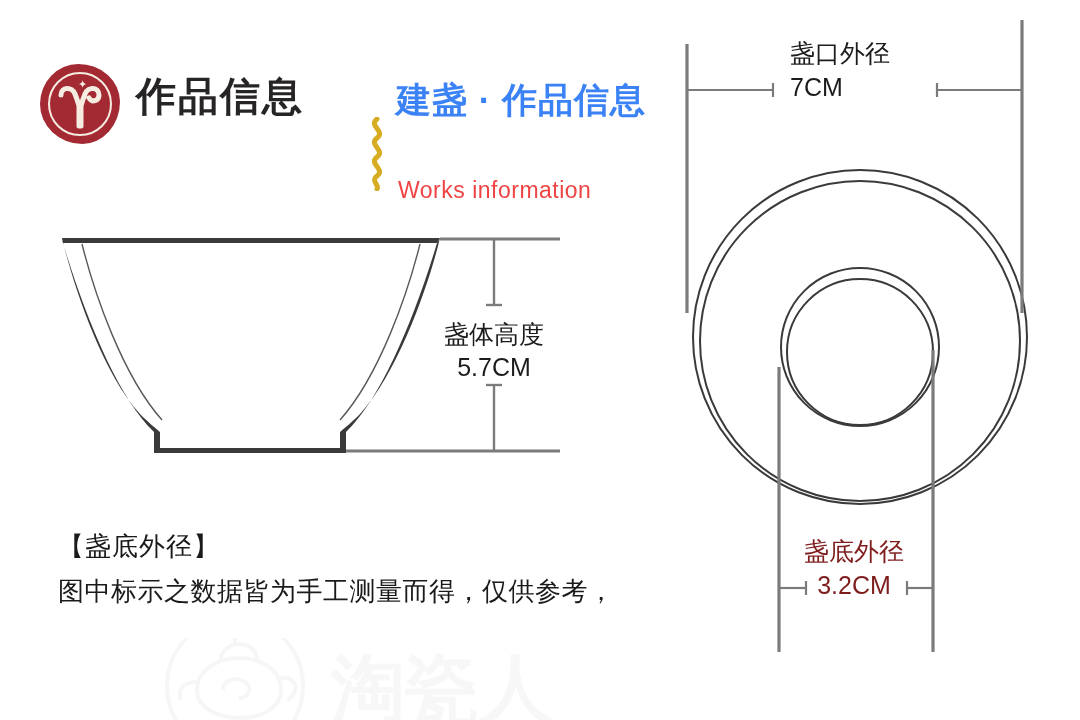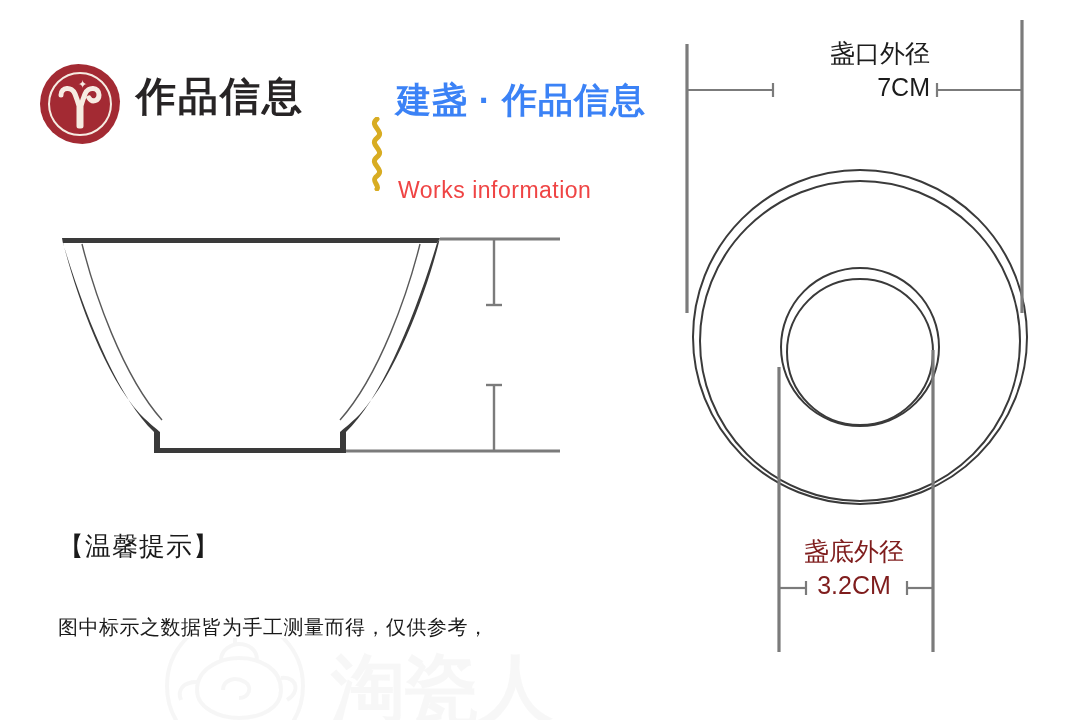--- a/index.html
+++ b/index.html
@@ -62,35 +62,35 @@
     font-size:25px; line-height:33px; color:#1c1c1c;
     text-align:center; white-space:nowrap; width:112px;
   }
 
   
   .planview { position:absolute; left:660px; top:0px; width:420px; height:700px; }
 
   .label-top {
     position:absolute; left:790px; top:36px;
     font-size:25px; line-height:34px; color:#1c1c1c;
-    text-align:right; white-space:nowrap; width:140px;
+    text-align:left; white-space:nowrap; width:140px;
   }
   .label-bottom {
     position:absolute; left:784px; top:534px;
     font-size:25px; line-height:34px; color:#7f1d1d;
     text-align:center; white-space:nowrap; width:140px;
   }
 
   
   .notice { position:absolute; left:58px; top:524px; width:640px; }
   .notice-title {
     font-size:26px; line-height:44px; color:#1a1a1a; letter-spacing:1px;
   }
   .notice-line {
-    font-size:20px; line-height:46px; color:#1a1a1a; letter-spacing:0.5px;margin-top:36px;
+    font-size:26px; line-height:46px; color:#1a1a1a; letter-spacing:0.5px;
   }
 
   
   .watermark {
     position:absolute; left:135px; top:638px; width:560px; height:82px;
     opacity:0.5; pointer-events:none;
   }
 </style>
 </head>
 <body>
@@ -135,20 +135,24 @@
 
     <line x1="346" y1="241" x2="560" y2="241" stroke="#7b7b7b" stroke-width="3"></line>
 
     <line x1="494" y1="30" x2="494" y2="95" stroke="#7b7b7b" stroke-width="2.4"></line>
     <line x1="486" y1="95" x2="502" y2="95" stroke="#7b7b7b" stroke-width="2.4"></line>
 
     <line x1="494" y1="175" x2="494" y2="240" stroke="#7b7b7b" stroke-width="2.4"></line>
     <line x1="486" y1="175" x2="502" y2="175" stroke="#7b7b7b" stroke-width="2.4"></line>
   </svg>
 
+  <div class="label-h">
+    <div>盏体高度</div>
+    <div>5.7CM</div>
+  </div>
 
   <svg class="planview" viewBox="0 0 420 700">
 
     <circle cx="200" cy="337" r="167" fill="none" stroke="#3a3a3a" stroke-width="2"></circle>
     <circle cx="200" cy="341" r="160" fill="none" stroke="#3a3a3a" stroke-width="2"></circle>
 
     <circle cx="200" cy="347" r="79" fill="none" stroke="#3a3a3a" stroke-width="2"></circle>
     <circle cx="200" cy="352" r="73" fill="none" stroke="#3a3a3a" stroke-width="2"></circle>
 
     <line x1="27" y1="44" x2="27" y2="313" stroke="#7b7b7b" stroke-width="3.2"></line>
@@ -174,21 +178,21 @@
     <div>盏口外径</div>
     <div>7CM</div>
   </div>
 
   <div class="label-bottom">
     <div>盏底外径</div>
     <div>3.2CM</div>
   </div>
 
   <div class="notice">
-    <div class="notice-title">【温馨提示】</div>
+    <div class="notice-title">【盏底外径】</div>
     <div class="notice-line">图中标示之数据皆为手工测量而得，仅供参考，</div>
   </div>
 
   <svg class="watermark" viewBox="0 0 560 82">
     <g fill="none" stroke="#eeeeee" stroke-width="4">
 
       <circle cx="100" cy="48" r="68"></circle>
 
       <path d="M62 52 C62 30, 86 20, 104 20 C124 20, 146 30, 146 52 C146 70, 126 80, 104 80 C84 80, 62 70, 62 52 Z"></path>
 

